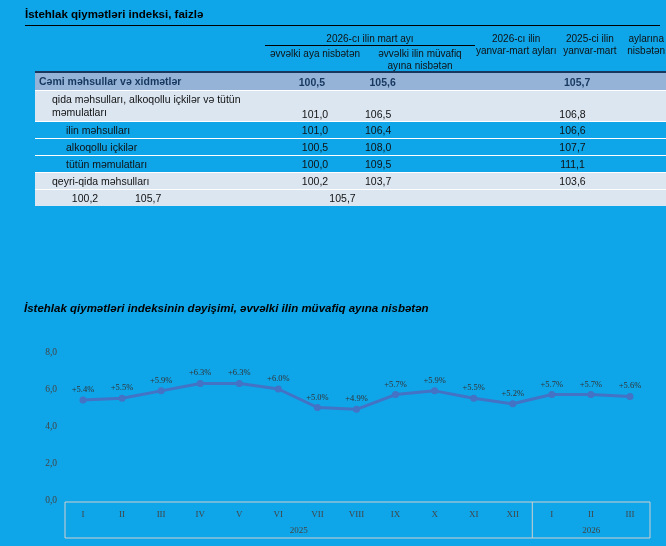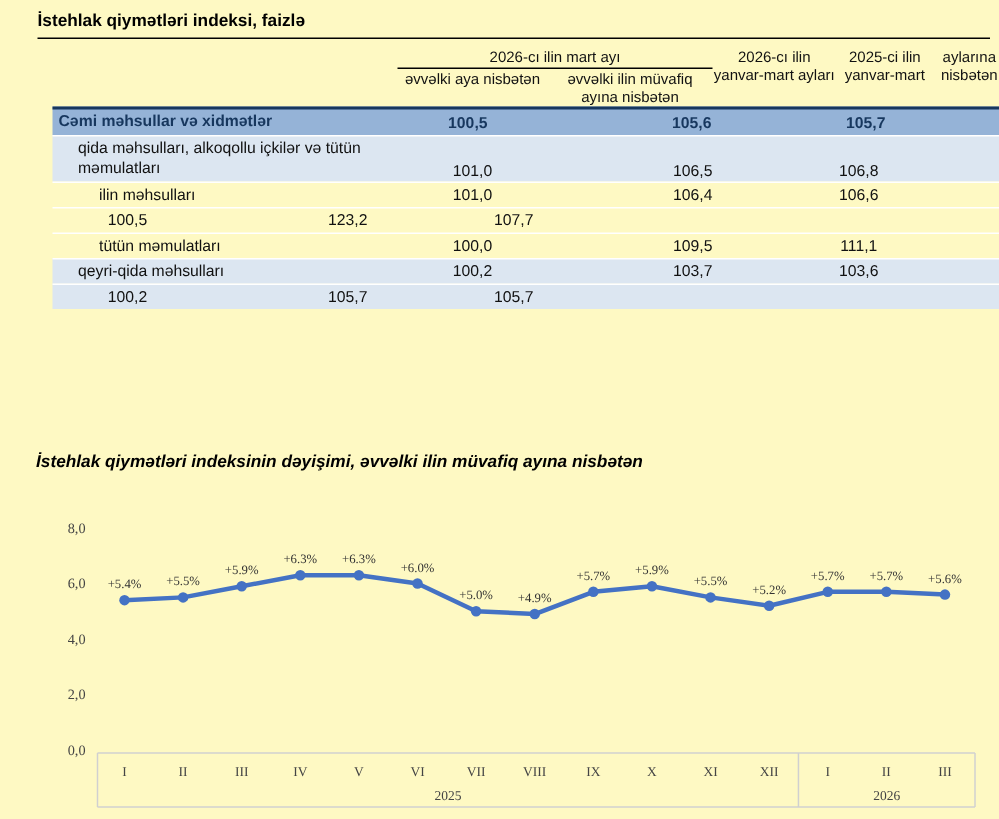--- a/index.html
+++ b/index.html
@@ -1,17 +1,17 @@
 <!DOCTYPE html>
 <html><head>
 <meta charset="utf-8">
 <style>
   html,body{margin:0;padding:0;background:#fff;}
   .page{
-    position:relative;width:666px;height:546px;background:#fef9c3;overflow:hidden;
+    position:relative;width:666px;height:546px;background:#0ea5e9;overflow:hidden;
     font-family:"Liberation Sans", sans-serif;color:#111;
   }
   
   .doc-title{
     position:absolute;left:25px;top:8px;width:635px;
     font-size:11.5px;font-weight:bold;color:#000;
     border-bottom:1.5px solid #000;padding-bottom:5px;
   }
   .chart-title{
     position:absolute;left:24px;top:302px;width:620px;
@@ -29,21 +29,21 @@
   .th-sub{display:flex;}
   .th-sub .c2h{width:100px;text-align:center;font-size:10px;padding-top:2px;line-height:11.5px;}
   .th-sub .c3h{width:110px;text-align:center;font-size:10px;padding-top:2px;line-height:11.5px;}
   .th-col4{
     width:195px;display:flex;flex-direction:row;justify-content:center;
     text-align:center;font-size:10px;line-height:11.5px;padding-top:2px;
   }
   .trow{display:flex;align-items:center;min-height:16px;border-top:1px solid #fff;}
   .trow .c1{width:230px;box-sizing:border-box;padding-left:4px;line-height:13px;}
   .trow .c2{width:100px;text-align:center;}
-  .trow .c3{width:110px;text-align:right;}
+  .trow .c3{width:110px;text-align:left;}
   .trow .c4{width:195px;text-align:center;}
   .trow.total{
     background:#95B3D7;font-weight:bold;color:#17375E;
     border-top:2px solid #17375E;height:17px;gap:10px;
   }
   .trow.shaded{background:#DCE6F1;}
   .trow.lvl1 .c1{padding-left:17px;}
   .trow.lvl2 .c1{padding-left:31px;}
   .trow.two-line{height:30px;align-items:flex-end;}
   .trow.two-line .c1{align-self:center;}
@@ -90,22 +90,23 @@
     </div>
 
     <div class="trow lvl2">
       <div class="c1">ilin məhsulları</div>
       <div class="c2">101,0</div>
       <div class="c3">106,4</div>
       <div class="c4">106,6</div>
     </div>
 
     <div class="trow lvl2">
+      <div class="c1">alkoqollu içkilər</div>
       <div class="c2">100,5</div>
-      <div class="c3">123,2</div>
+      <div class="c3">108,0</div>
       <div class="c4">107,7</div>
     </div>
 
     <div class="trow lvl2">
       <div class="c1">tütün məmulatları</div>
       <div class="c2">100,0</div>
       <div class="c3">109,5</div>
       <div class="c4">111,1</div>
     </div>
 

